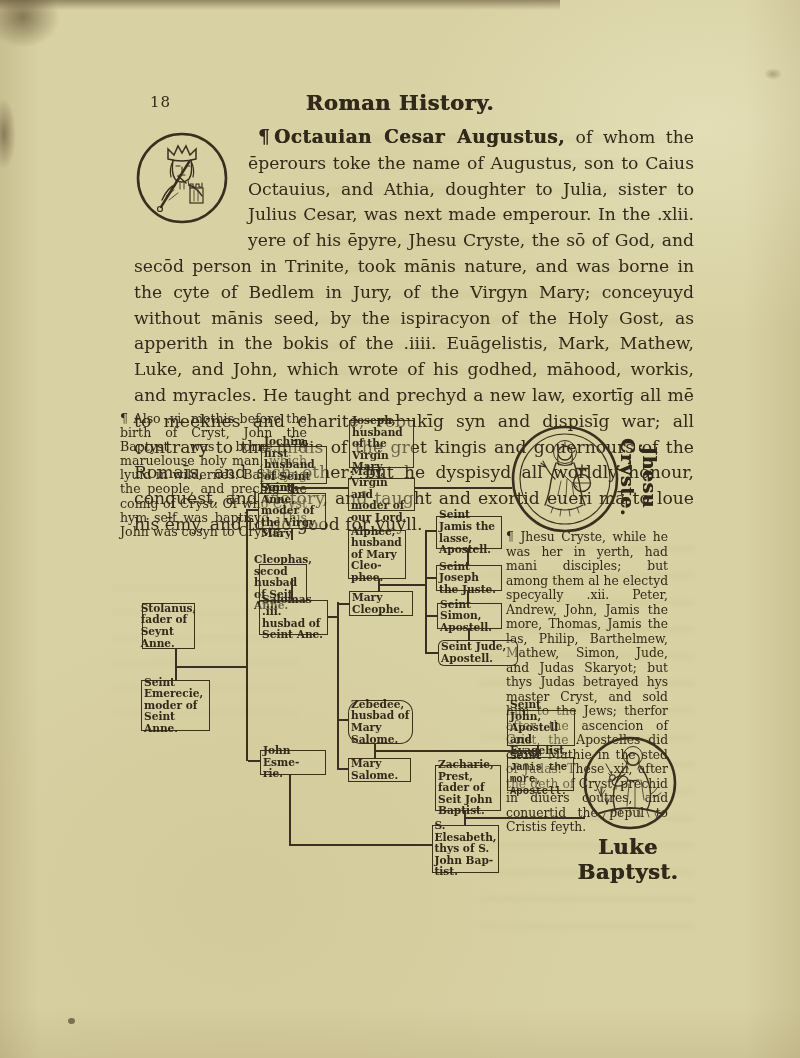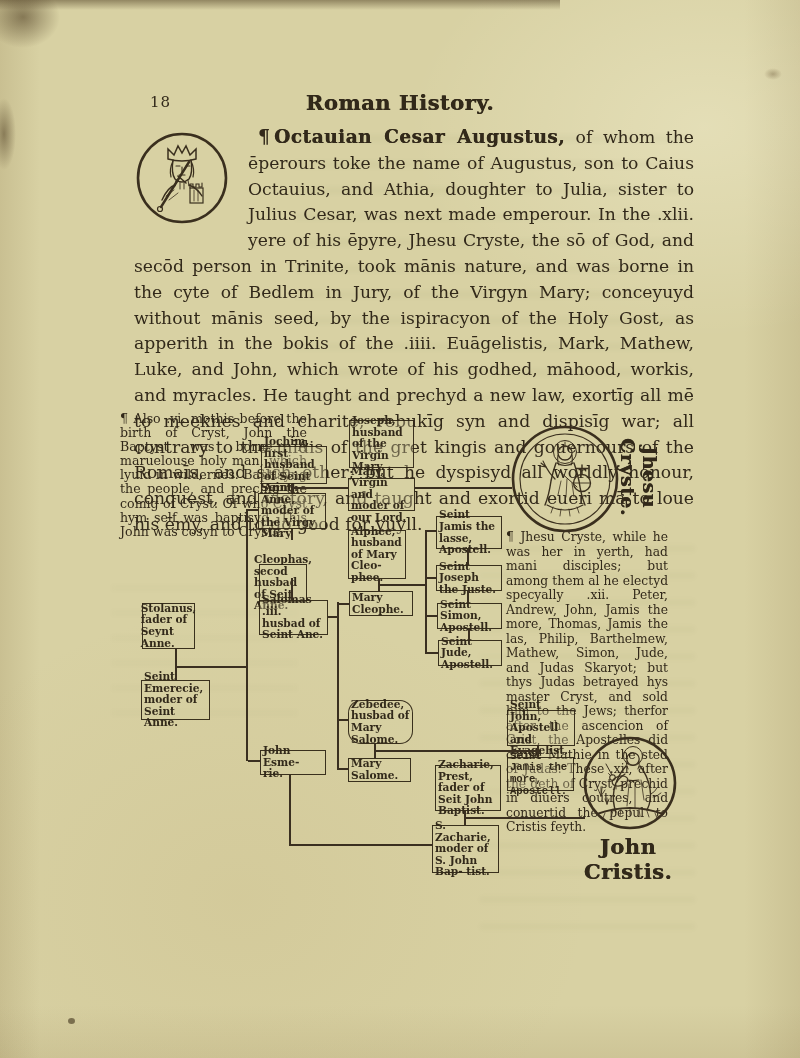--- a/index.html
+++ b/index.html
@@ -119,41 +119,41 @@
       <path class="st" d="M29.5,41.5 l-2,-2 M35,51 v4 M41,51.5 v4" stroke-width="0.9"></path>
       <path class="st" d="M31,41 L25,30" stroke-width="1"></path>
       <path class="st" d="M58,46 Q52,47 46,46" stroke-width="1.1"></path>
       <path class="st" d="M48,50 l-2,22 M54,48 l0,26 M60,46 l3,20" stroke-width="0.8"></path>
       <path class="st" d="M16,80 Q49,68 82,80" stroke-width="2"></path>
       <path class="st" d="M24,79 l-2,5 M32,77 l-2,6 M40,75 l-1,7 M49,74 v7 M58,75 l1,7 M66,77 l2,6 M74,79 l2,5" stroke-width="0.8"></path>
       <path class="st" d="M20,62 l-3,-7 M20,62 l1,-8 M20,62 l4,-6 M20,62 v-9 M26,70 l-2,-5 M26,70 l2,-5 M26,70 v-6" stroke-width="0.9"></path>
       <path class="st" d="M70,60 q4,-2 6,-6 M72,63 q5,-1 8,-4" stroke-width="0.9"></path>
     </svg>
   </div>
-  <div class="jb-caption blackletter">John Cristis.</div>
+  <div class="jb-caption blackletter">Luke Baptyst.</div>
 
   <div class="tbox" style="left:261px;top:446px;width:66px;height:38px;">Jochim, first husband of Seint Anne.</div>
   <div class="tbox" style="left:258px;top:493px;width:68px;height:36px;">Seint Anne, moder of the Virgy Mary.</div>
   <div class="tbox" style="left:259px;top:564px;width:48px;height:38px;">Cleophas, secod husbad of Seit Anne.</div>
   <div class="tbox" style="left:259px;top:600px;width:69px;height:35px;">Salomas .iii. husbad of Seint Ane.</div>
   <div class="tbox" style="left:260px;top:750px;width:66px;height:25px;">John Esme- rie.</div>
   <div class="tbox" style="left:142px;top:603px;width:53px;height:46px;">Stolanus, fader of Seynt Anne.</div>
-  <div class="tbox" style="left:141px;top:680px;width:69px;height:40px;">Seint Emerecie, moder of Seint Anne.</div>
+  <div class="tbox" style="left:141px;top:680px;width:69px;height:51px;">Seint Emerecie, moder of Seint Anne.</div>
   <div class="tbox" style="left:349px;top:420px;width:65px;height:48px;">Joseph, husband of the Virgin Mary.</div>
   <div class="tbox" style="left:348px;top:478px;width:67px;height:33px;">Mary, Virgin and moder of our Lord.</div>
   <div class="tbox" style="left:348px;top:530px;width:58px;height:49px;">Alphee, husband of Mary Cleo- phee.</div>
   <div class="tbox" style="left:349px;top:591px;width:64px;height:25px;">Mary Cleophe.</div>
   <div class="tbox" style="left:348px;top:700px;width:65px;height:44px;border-radius:13px;">Zebedee, husbad of Mary Salome.</div>
   <div class="tbox" style="left:348px;top:758px;width:63px;height:24px;">Mary Salome.</div>
   <div class="tbox" style="left:436px;top:516px;width:66px;height:33px;">Seint Jamis the lasse, Apostell.</div>
   <div class="tbox" style="left:436px;top:565px;width:66px;height:26px;">Seint Joseph the Juste.</div>
   <div class="tbox" style="left:437px;top:603px;width:65px;height:26px;">Seint Simon, Apostell.</div>
-  <div class="tbox" style="left:438px;top:640px;width:64px;height:26px;">Seint Jude, Apostell.</div>
+  <div class="tbox" style="left:438px;top:640px;width:80px;height:26px;border-radius:6px;">Seint Jude, Apostell.</div>
   <div class="tbox" style="left:435px;top:765px;width:66px;height:46px;">Zacharie, Prest, fader of Seit John Baptist.</div>
-  <div class="tbox" style="left:432px;top:825px;width:67px;height:48px;">S. Zacharie, moder of S. John Bap- tist.</div>
+  <div class="tbox" style="left:432px;top:825px;width:67px;height:48px;">S. Elesabeth, thys of S. John Bap- tist.</div>
   <div class="tbox" style="left:507px;top:710px;width:68px;height:36px;">Seint John, Apostell and Evagelist.</div>
   <div class="tbox" style="left:507px;top:757px;width:67px;height:34px;font-family:Liberation Mono, monospace;">Seint Jamis the more, Apostell.</div>
 
   <div class="cl" style="left:291px;top:484px;width:2px;height:9px;"></div>
   <div class="cl" style="left:292px;top:487px;width:56px;height:2px;"></div>
   <div class="cl" style="left:291px;top:529px;width:2px;height:11px;"></div>
   <div class="cl" style="left:291px;top:578px;width:2px;height:22px;"></div>
   <div class="cl" style="left:328px;top:616px;width:10px;height:2px;"></div>
   <div class="cl" style="left:246px;top:509px;width:2px;height:252px;"></div>
   <div class="cl" style="left:248px;top:509px;width:11px;height:2px;"></div>

